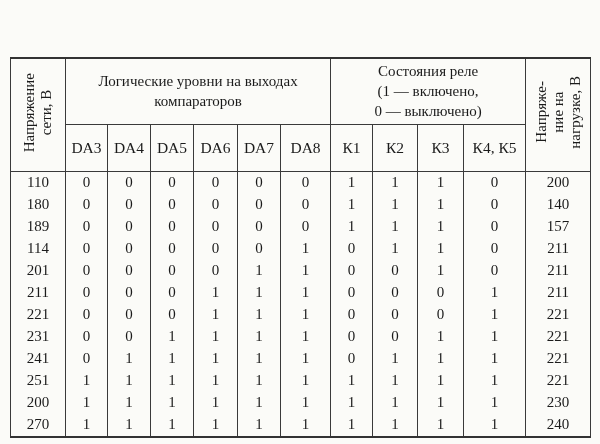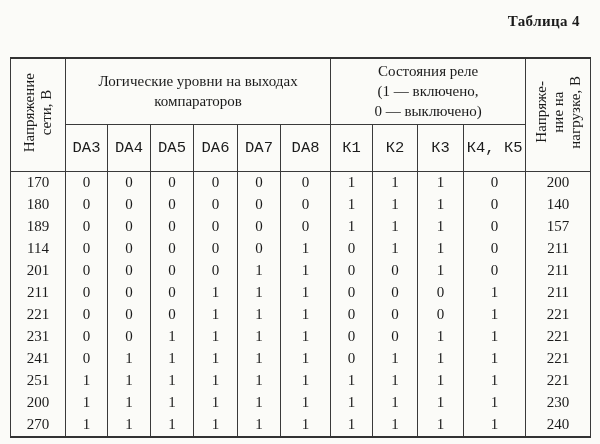--- a/index.html
+++ b/index.html
@@ -37,21 +37,21 @@
   
   th, td { border-left: 1.5px solid #3a3a3a; border-right: 1.5px solid #3a3a3a; }
   
   thead th { border-top: 1.5px solid #3a3a3a; border-bottom: 1.5px solid #3a3a3a; }
   thead tr.group-row th { border-top: 2.5px solid #333; }
   
   tbody td { border-top: none; border-bottom: none; height: 22px; font-size: 15px; }
   tbody tr:last-child td { border-bottom: 2px solid #333; }
 
   thead tr.group-row { height: 66px; }
-  thead tr.sub-row th { height: 46px; font-size: 15.5px; font-family: Liberation Mono, monospace; }
+  thead tr.sub-row th { height: 46px; font-size: 15.5px; }
 
   .group {
     font-size: 15px;
     line-height: 20px;
     white-space: pre-line;
   }
   .rot-cell { vertical-align: middle; text-align: center; }
   .rot {
     display: inline-block;
     writing-mode: vertical-rl;
@@ -60,21 +60,20 @@
     font-size: 15px;
     line-height: 17px;
     text-align: center;
   }
 </style>
 </head>
 <body>
 
 <div class="page">
 
-  <div class="caption">Таблица 4</div>
 
   <table class="main">
     <colgroup>
       <col style="width:55px">
       <col style="width:42px">
         <col style="width:43px">
         <col style="width:43px">
       <col style="width:44px">
         <col style="width:43px">
         <col style="width:50px">
@@ -109,21 +108,21 @@
           <th>DA7</th>
           <th>DA8</th>
           <th>К1</th>
           <th>К2</th>
           <th>К3</th>
           <th>К4, К5</th>
         </tr>
     </thead>
     <tbody id="tbody">
         <tr>
-          <td>170</td>
+          <td>110</td>
           <td>0</td>
           <td>0</td>
           <td>0</td>
           <td>0</td>
           <td>0</td>
           <td>0</td>
           <td>1</td>
           <td>1</td>
           <td>1</td>
           <td>0</td>

